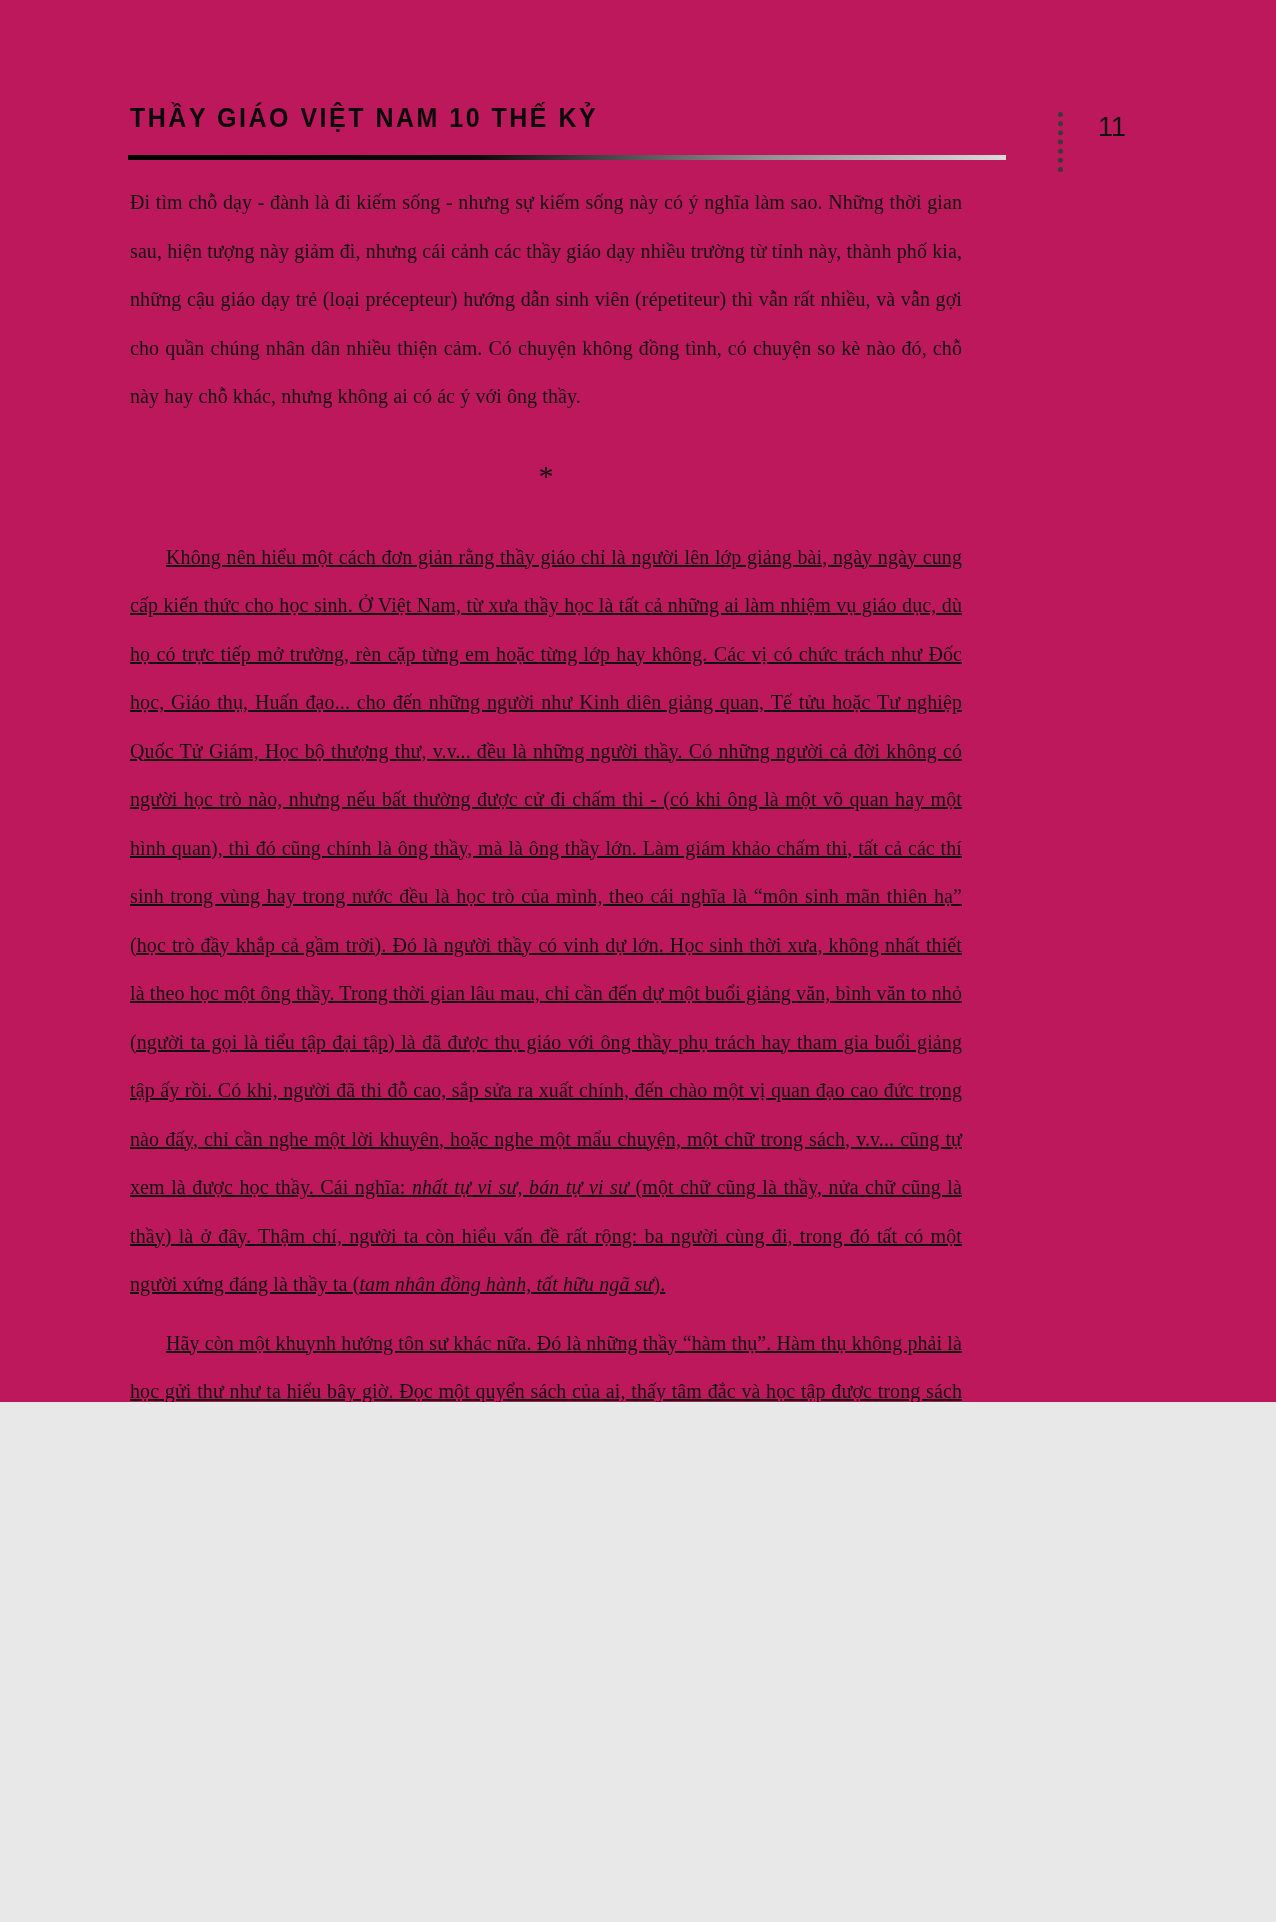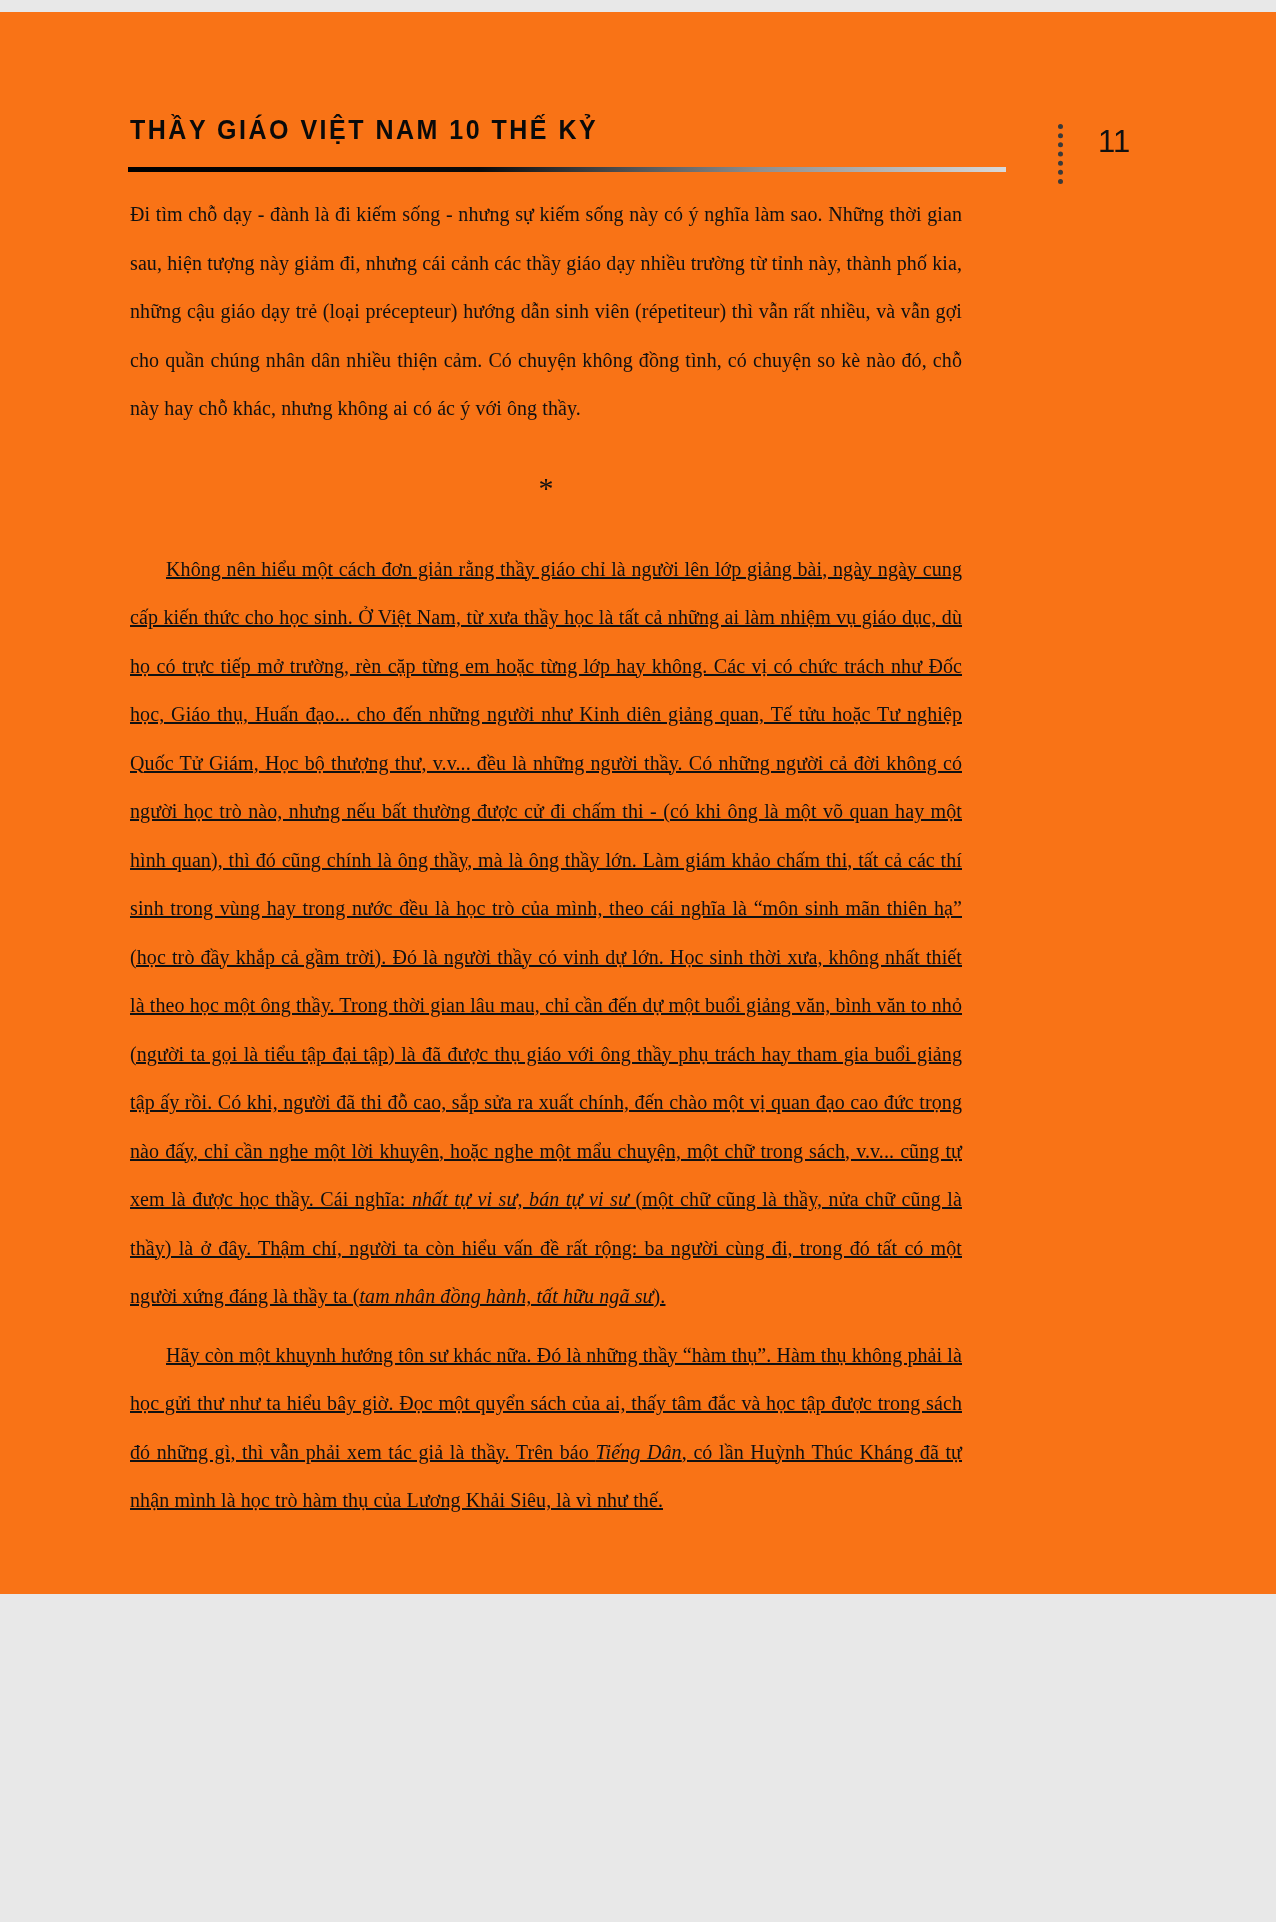--- a/index.html
+++ b/index.html
@@ -3,23 +3,23 @@
 <meta charset="utf-8">
 <style>
   html, body {
     margin: 0;
     padding: 0;
     background: #e8e8e8;
   }
   .page {
     position: relative;
     width: 1276px;
-    height: 1582px;
-    margin: 12px auto;
-    background: #f97316;
+    height: 1402px;
+    margin: 0 auto;
+    background: #be185d;
     overflow: hidden;
     font-family: "Liberation Serif", "DejaVu Serif", serif;
     color: #111;
   }
 
   
   .page-header {
     position: absolute;
     top: 0; left: 0; right: 0;
     height: 180px;
@@ -52,21 +52,21 @@
     top: 112px;
     height: 60px;
     width: 0;
     border-left: 5px dotted #3a3a3a;
   }
   .page-number {
     position: absolute;
     left: 1098px;
     top: 112px;
     font-family: "Liberation Sans", "DejaVu Sans", sans-serif;
-    font-size: 31px;
+    font-size: 27px;
     font-weight: 400;
     color: #111;
   }
 
   
   .page-body {
     position: absolute;
     left: 130px;
     top: 178px;
     width: 832px;

